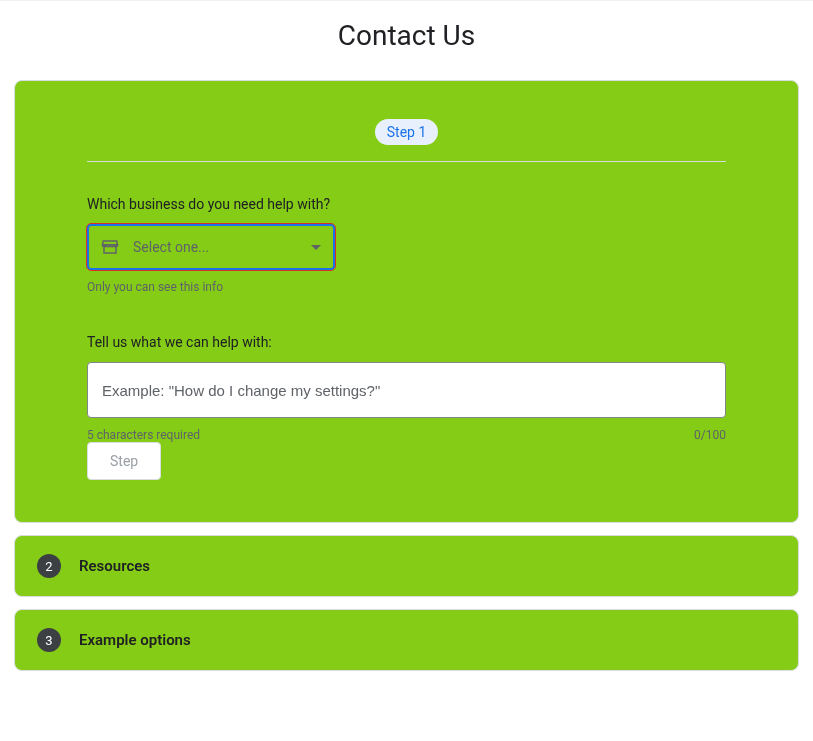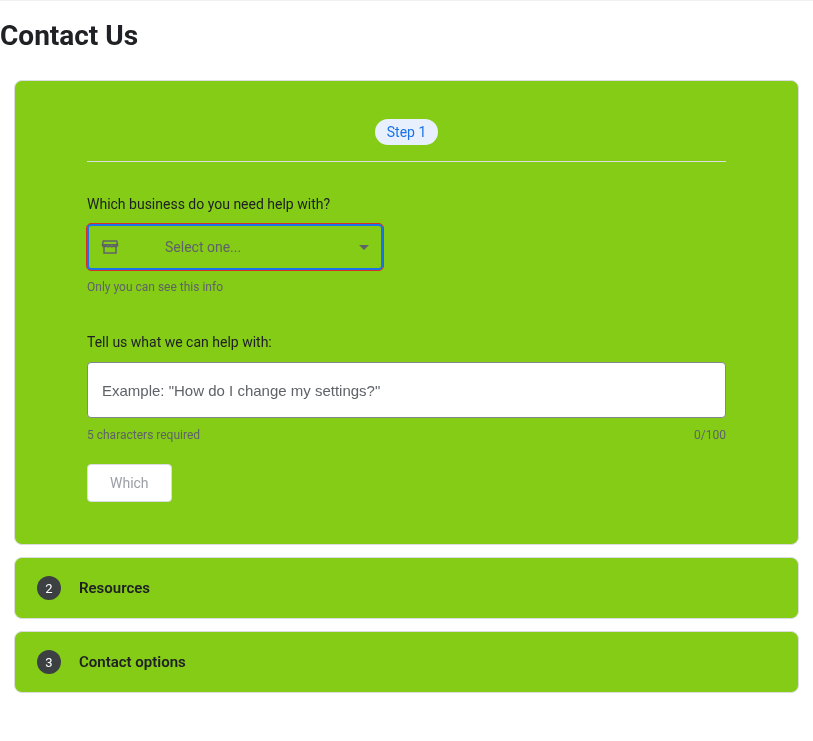--- a/index.html
+++ b/index.html
@@ -3,23 +3,23 @@
   <meta charset="utf-8">
   <style>
     * { box-sizing: border-box; margin: 0; padding: 0; }
     body {
       font-family: 'Google Sans', Roboto, Arial, sans-serif;
       background: #fff;
       color: #202124;
       width: 813px;
     }
     .page-title {
-      text-align: left;
+      text-align: center;
       font-size: 28px;
-      font-weight: 700;
+      font-weight: 400;
       color: #202124;
       padding: 18px 0 28px 0;
       border-top: 1px solid #f0f0f0;
     }
     .container { padding: 0 14px; }
     .card {
       border: 1px solid #dadce0;
       border-radius: 8px;
       margin-bottom: 12px;
       background: #84cc16;
@@ -46,33 +46,32 @@
       border: 0;
       border-top: 1px solid #dadce0;
       margin: 0 0 34px 0;
     }
     .field-label {
       font-size: 14px;
       color: #202124;
       margin-bottom: 12px;
     }
     .dropdown {
-      width: 296px;
+      width: 248px;
       height: 46px;
       border: 2px solid #1a73e8;
       outline: 1px solid #d93025;
       border-radius: 4px;
       display: flex;
       align-items: center;
       padding: 12px 12px;
       cursor: pointer;
       position: relative;
       color: #5f6368;
       font-size: 14px;
-      gap: 32px;
     }
     .dropdown .store-icon { margin-right: 14px; display:flex; align-items:center;}
     .dropdown .caret {
       margin-left: auto;
       width: 0; height: 0;
       border-left: 5px solid transparent;
       border-right: 5px solid transparent;
       border-top: 5px solid #5f6368;
     }
     .hint {
@@ -92,21 +91,20 @@
       display:flex;
       align-items:center;
     }
     .textbox::placeholder, .ph { color: #5f6368; }
     .counter-row {
       display: flex;
       justify-content: space-between;
       font-size: 12px;
       color: #5f6368;
       margin-top: 10px;
-      margin-bottom: 22px;
     }
     .next-btn {
       border: 1px solid #dadce0;
       background: #fff;
       color: #9aa0a6;
       font-size: 14px;
       padding: 10px 22px;
       border-radius: 4px;
       cursor: not-allowed;
       font-family: inherit;
@@ -162,26 +160,26 @@
     </div>
     <div class="hint">Only you can see this info</div>
 
     <div class="field-label">Tell us what we can help with:</div>
     <input class="textbox" type="text" placeholder="Example: &quot;How do I change my settings?&quot;" style="">
     <div class="counter-row">
       <span>5 characters required</span>
       <span>0/100</span>
     </div>
 
-    <button class="next-btn">Which</button>
+    <button class="next-btn">Step</button>
   </div>
 
   <div class="card collapsed-card">
     <div class="step-circle">2</div>
     <div class="collapsed-title">Resources</div>
   </div>
 
   <div class="card collapsed-card">
     <div class="step-circle">3</div>
-    <div class="collapsed-title">Contact options</div>
+    <div class="collapsed-title">Example options</div>
   </div>
 
 </div>
 
 </body></html>

